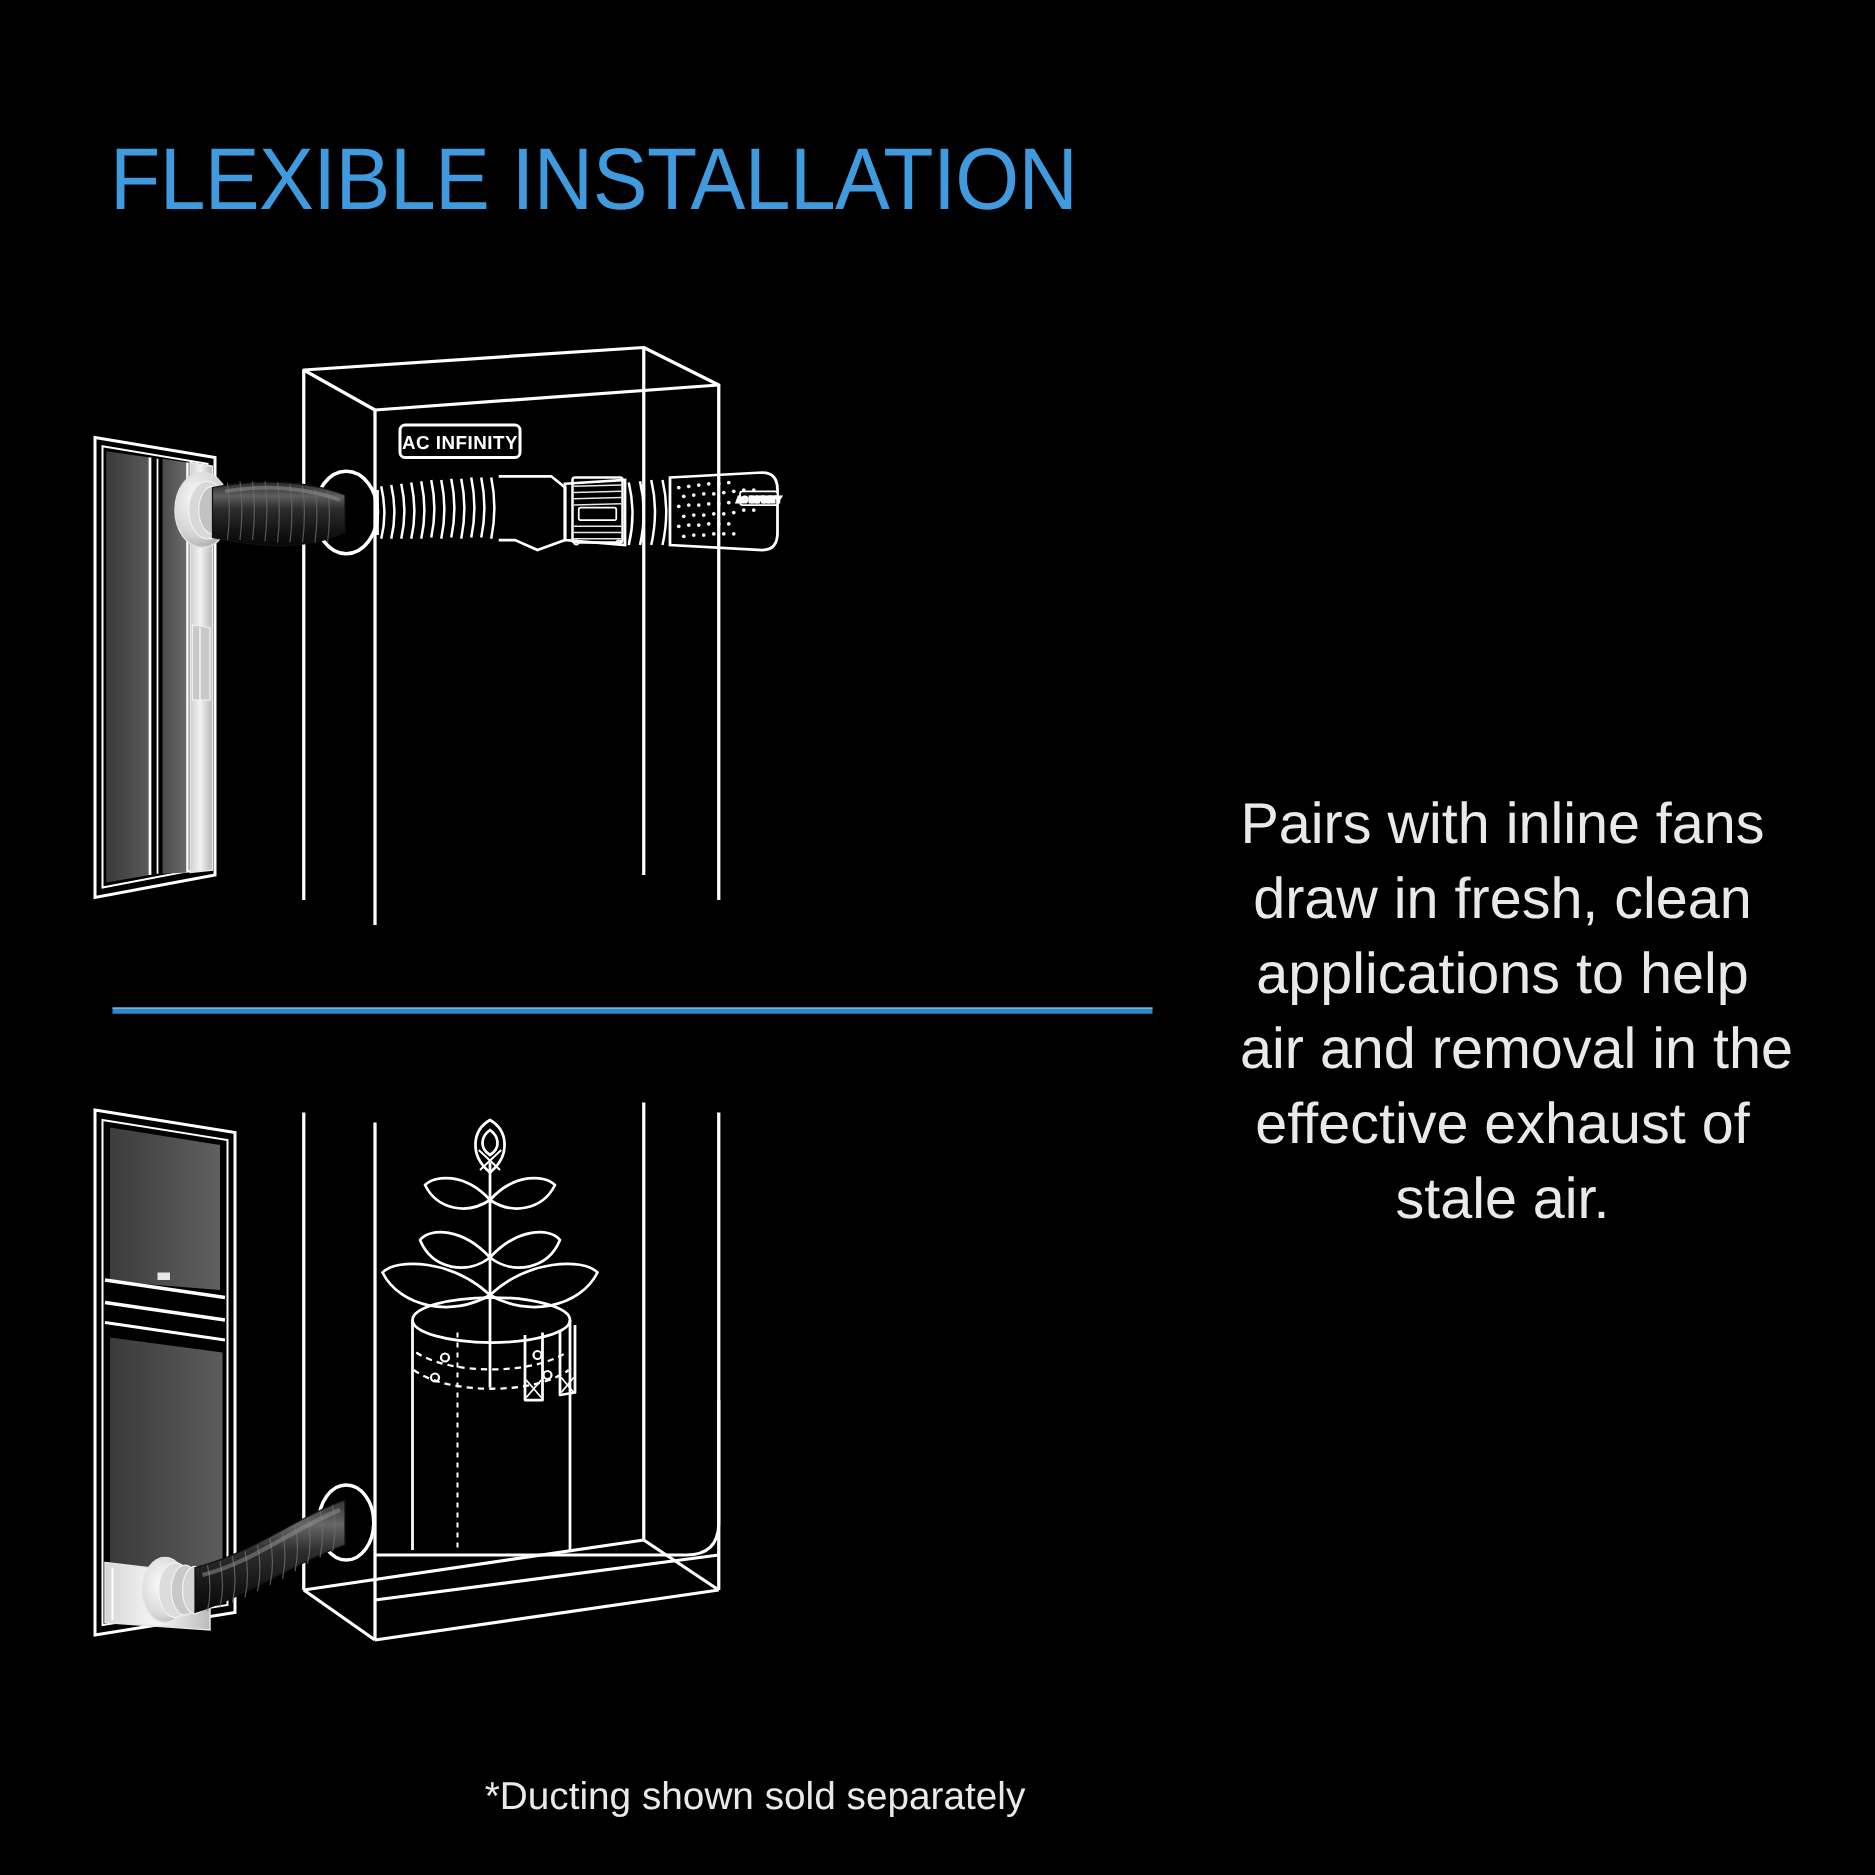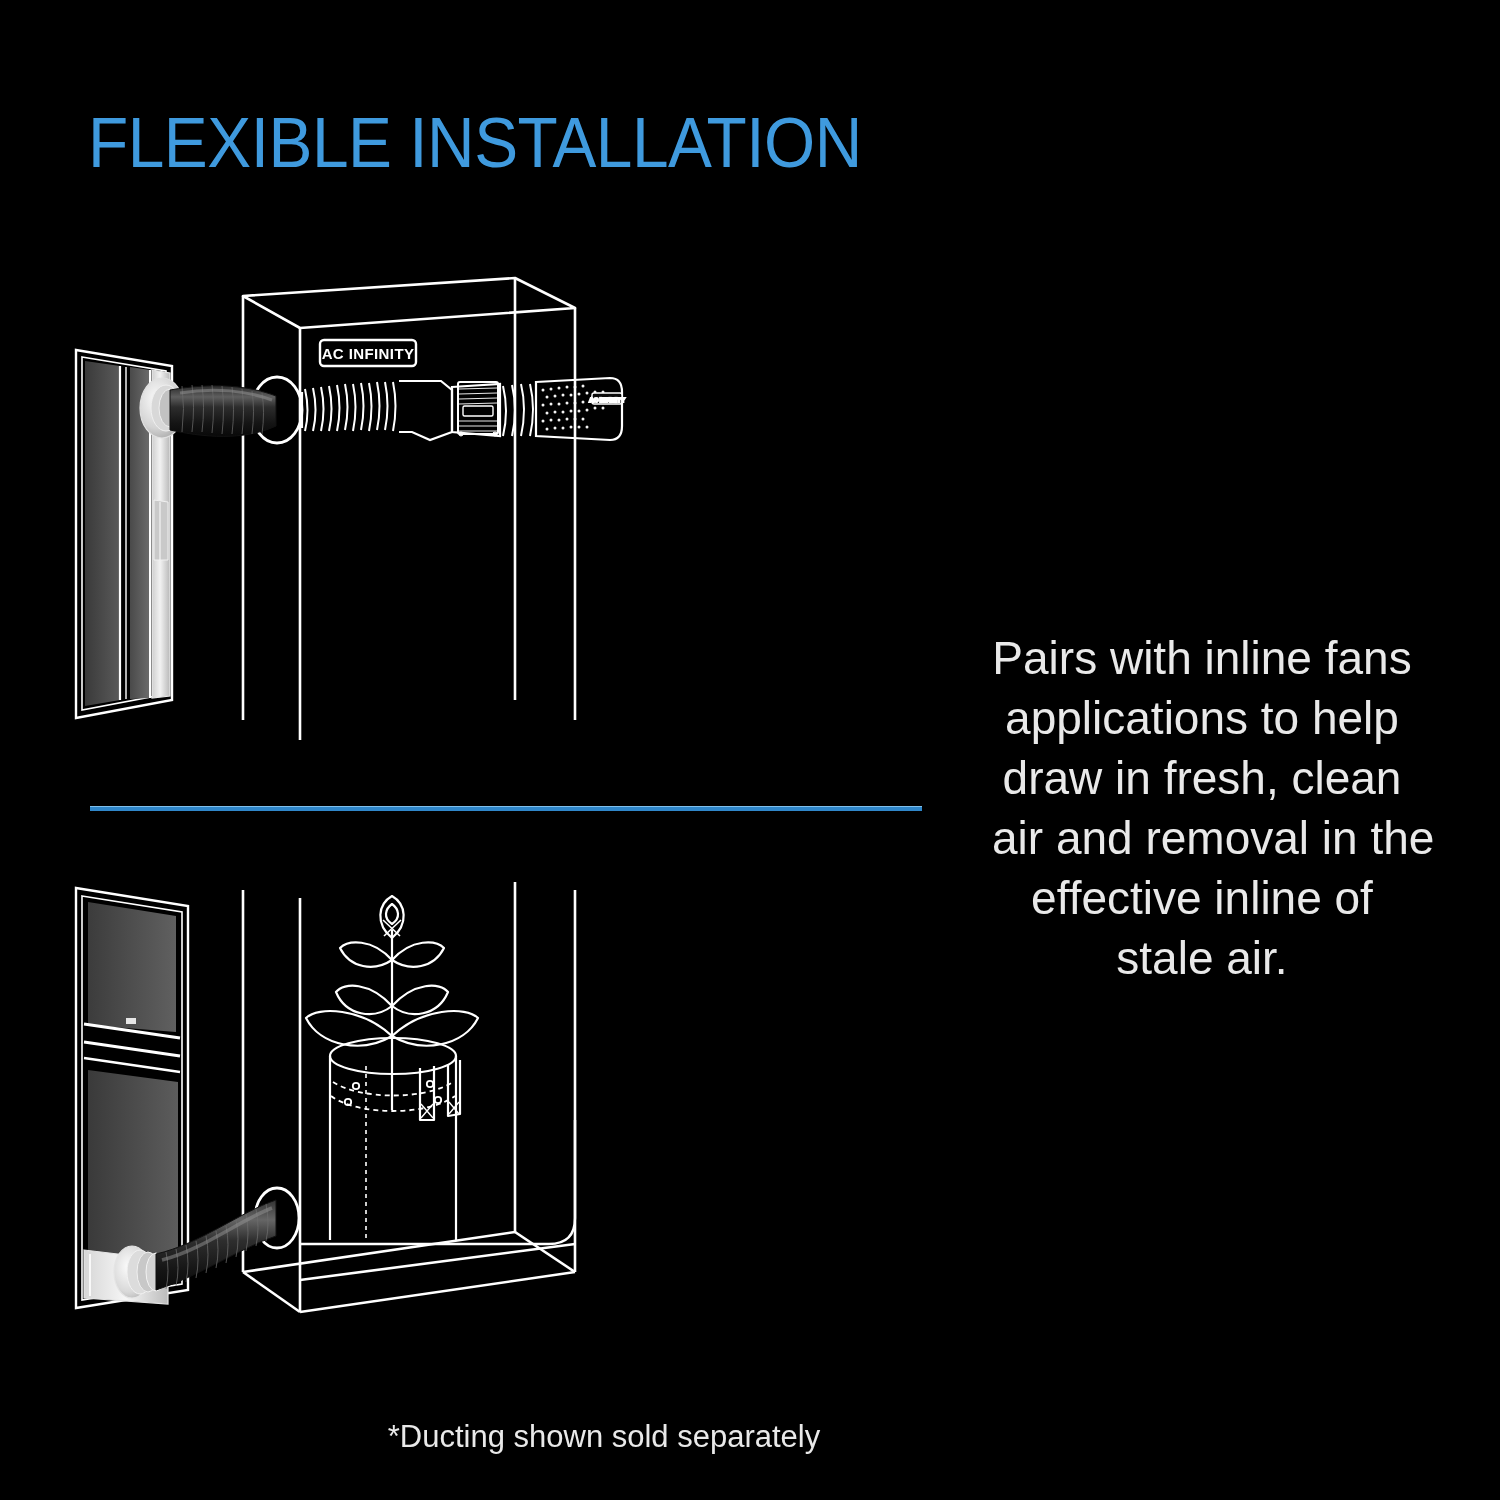--- a/index.html
+++ b/index.html
@@ -379,22 +379,22 @@
           <path d="M256 389 q4 19 0 37"></path>
           <path d="M266 384 q4 19 0 37"></path>
         </g>
         <path d="M162 440 C 202 430, 240 400, 272 388" stroke="#949494" stroke-width="3.5" fill="none" opacity="0.5"></path>
       </g>
     </svg>
   </div>
 
   <div class="body-copy">
     <span class="ln">Pairs with inline fans</span>
+    <span class="ln">draw in fresh, clean</span>
     <span class="ln">applications to help</span>
-    <span class="ln">draw in fresh, clean</span>
     <span class="ln">air and removal in the</span>
-    <span class="ln">effective inline of</span>
+    <span class="ln">effective exhaust of</span>
     <span class="ln">stale air.</span>
   </div>
 
   <div class="footnote">*Ducting shown sold separately</div>
 
 </div>
 
 </body></html>

